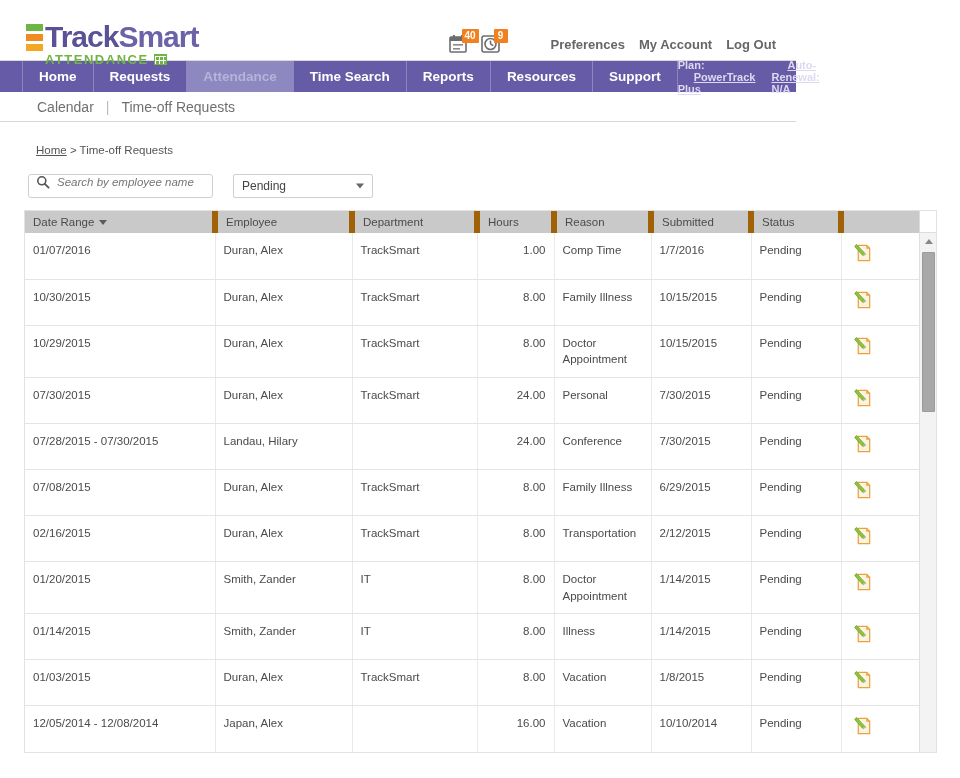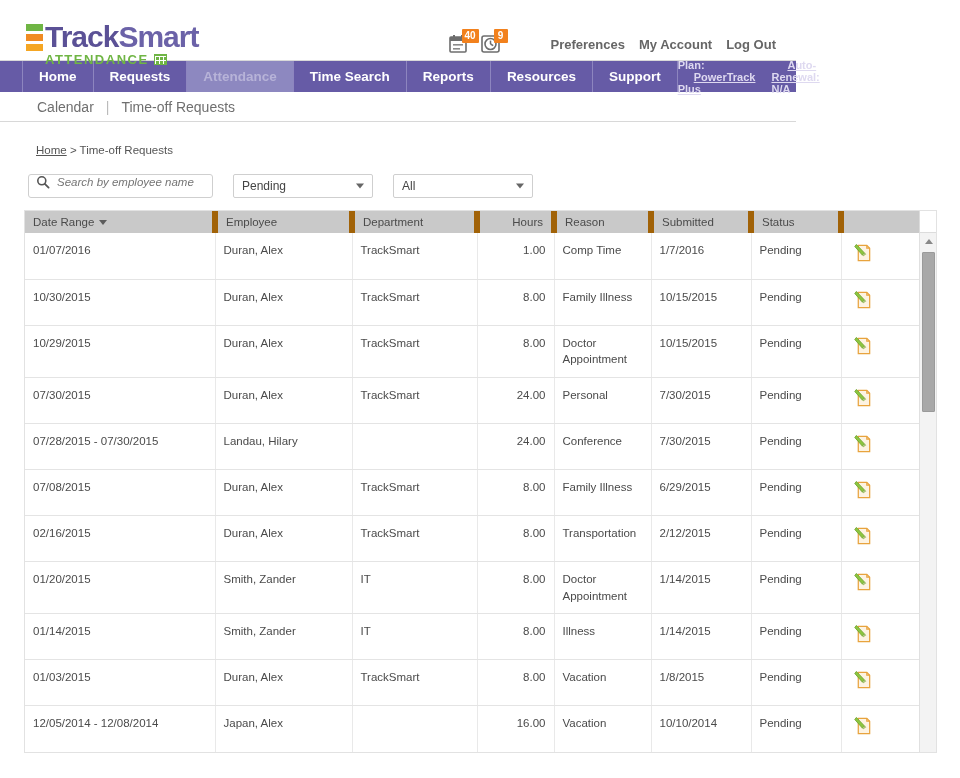--- a/index.html
+++ b/index.html
@@ -146,21 +146,21 @@
     background: #fff;
   }
   table { border-collapse: collapse; width: 895px; table-layout: fixed; }
   thead th {
     background: #c9c9c9; color: #4b4b4b;
     font-size: 11.5px; font-weight: normal; text-align: left;
     padding: 5px 8px; height: 22px;
     border-right: 6px solid #a16207;
     white-space: nowrap;
   }
-  thead th.num { text-align: right; }
+  thead th.num { }
   thead th:last-child { border-right: none; }
   tbody td {
     font-size: 11.5px; color: #4a4a4a;
     padding: 9px 8px; height: 46px;
     border-bottom: 1px solid #e4e4e4;
     border-right: 1px solid #e9e9e9;
     vertical-align: top;
     line-height: 1.45;
   }
   tbody td.num { text-align: right; margin-top: 8px; }
@@ -300,24 +300,20 @@
         </svg>
       </span>
       <input class="search-input" type="text" placeholder="Search by employee name" style="">
     </div>
 
     <div class="select-box">
       <span>Pending</span>
       <span class="caret"></span>
     </div>
 
-    <div class="select-box">
-      <span>All</span>
-      <span class="caret"></span>
-    </div>
   </div>
 
   <div class="table-wrap">
     <table>
       <colgroup>
         <col class="col-date">
           <col class="col-emp">
           <col class="col-dept">
           <col class="col-hours">
         <col class="col-reason">

